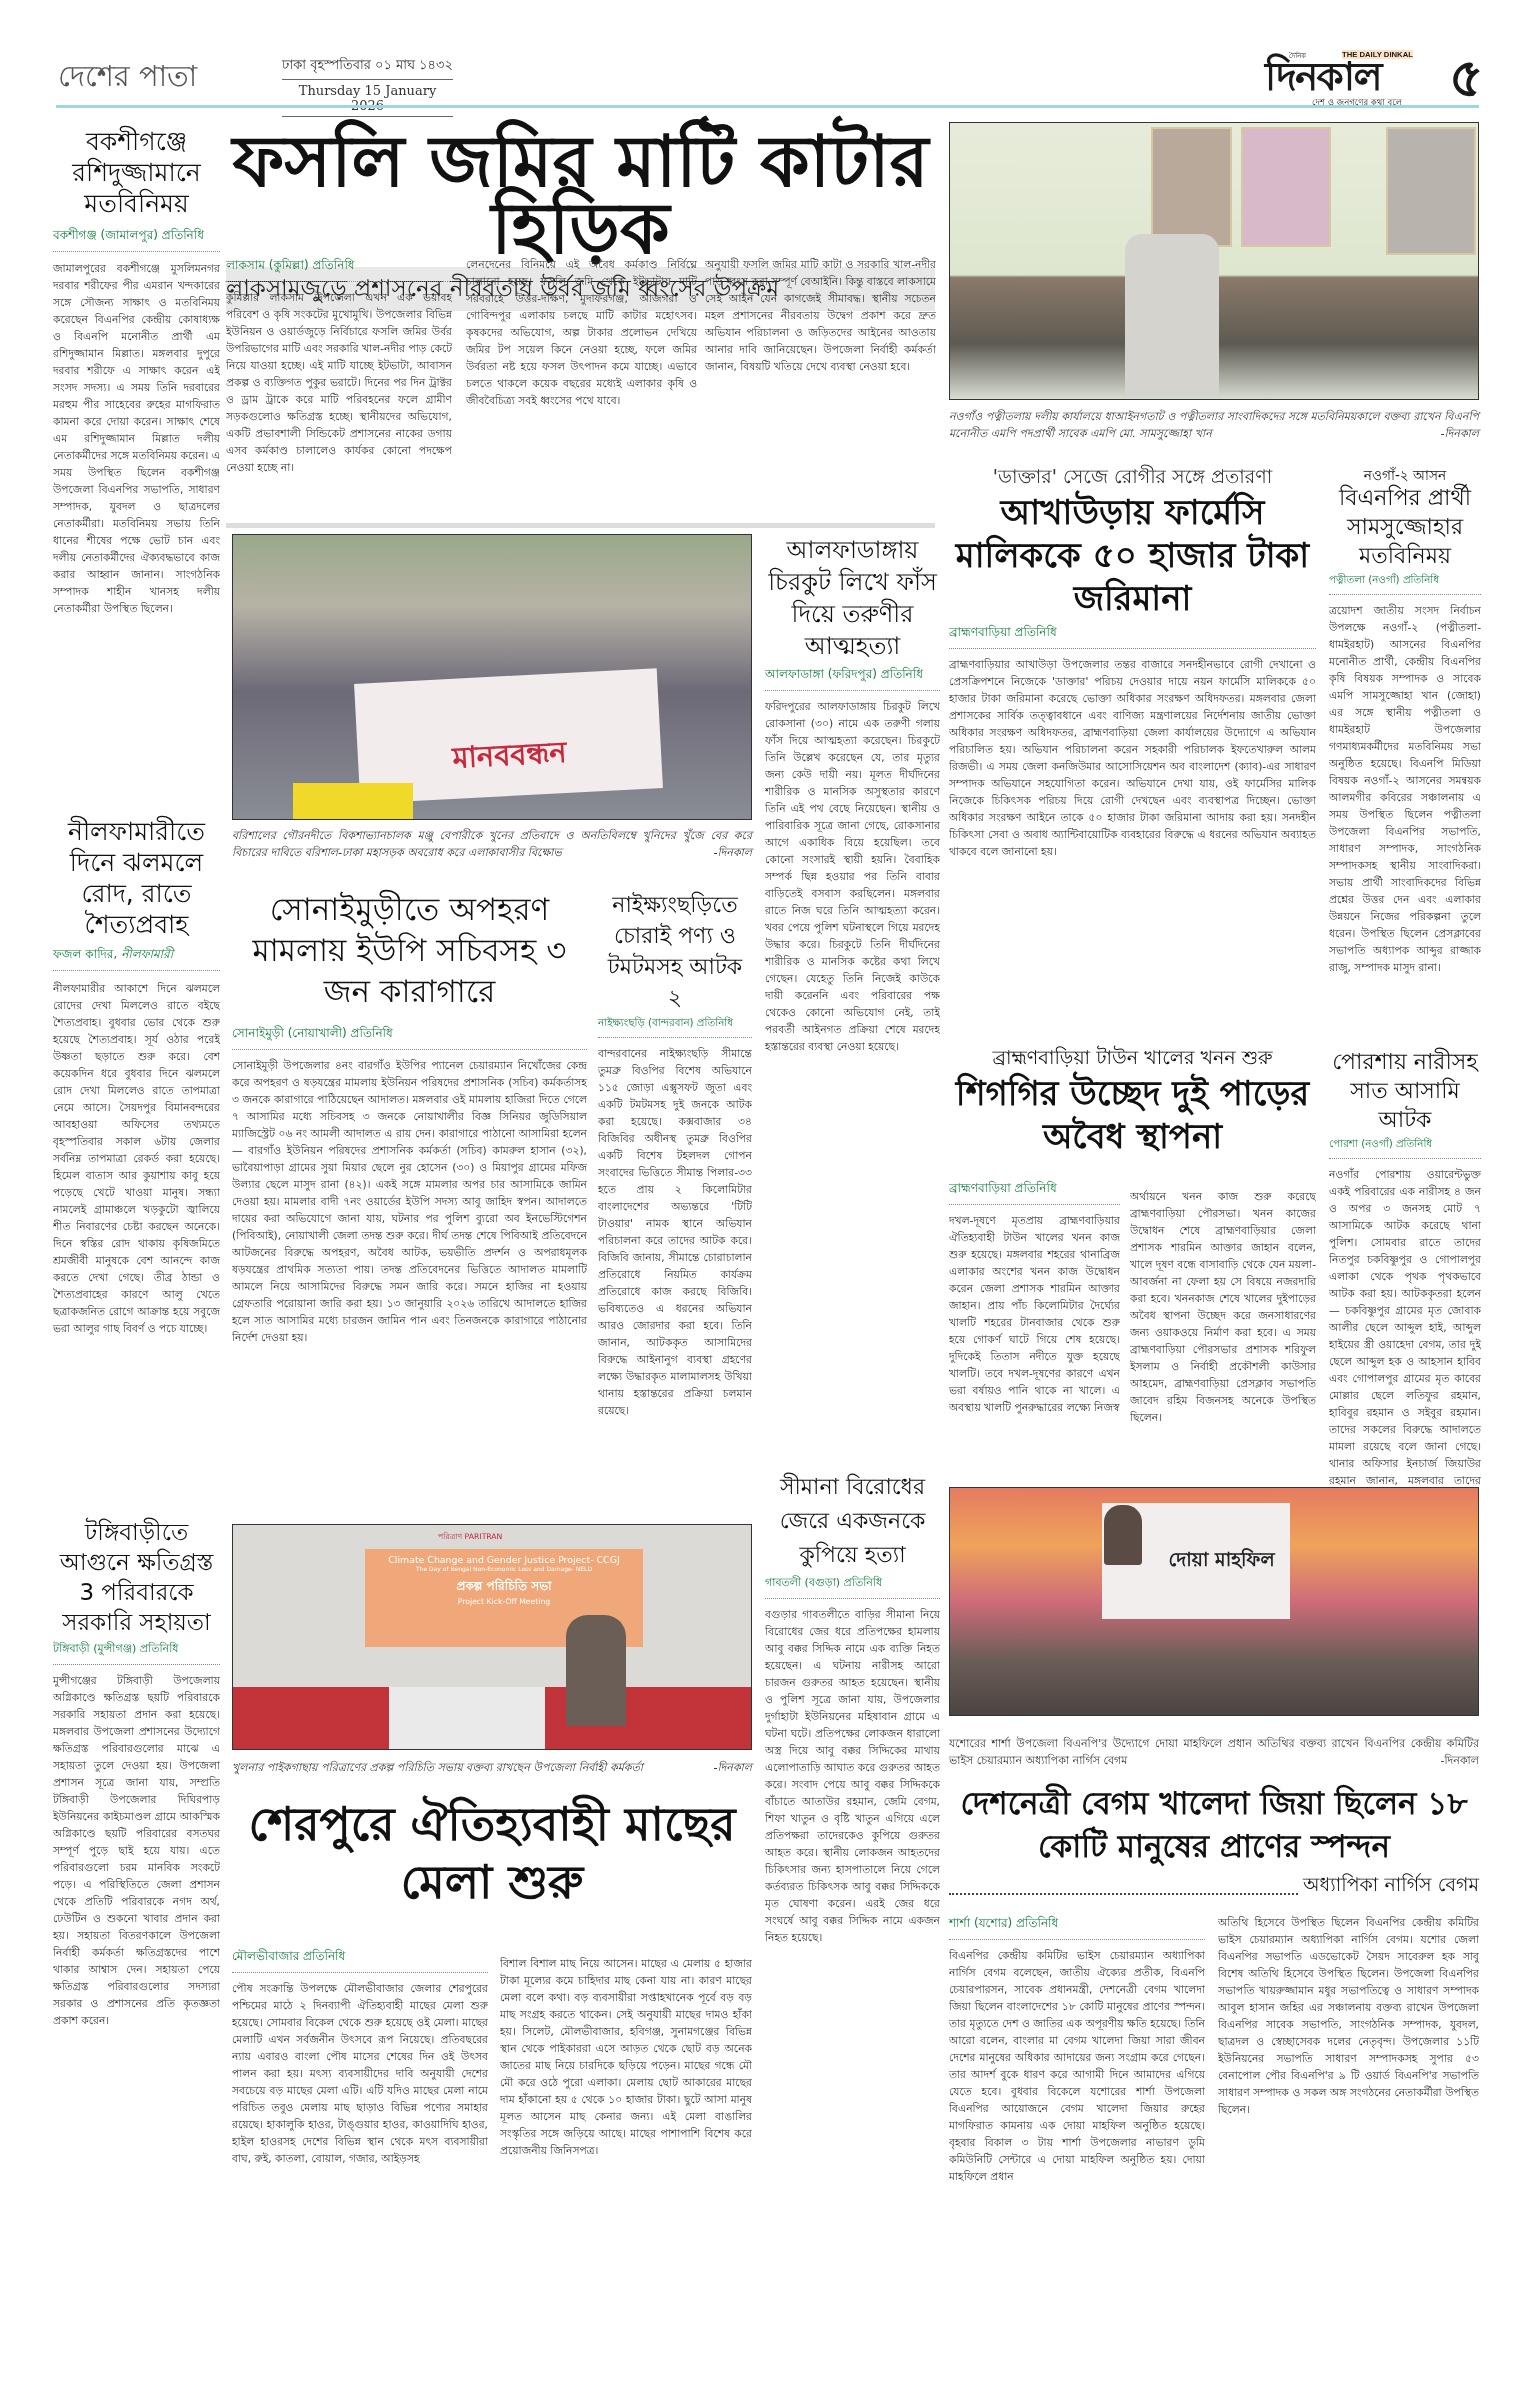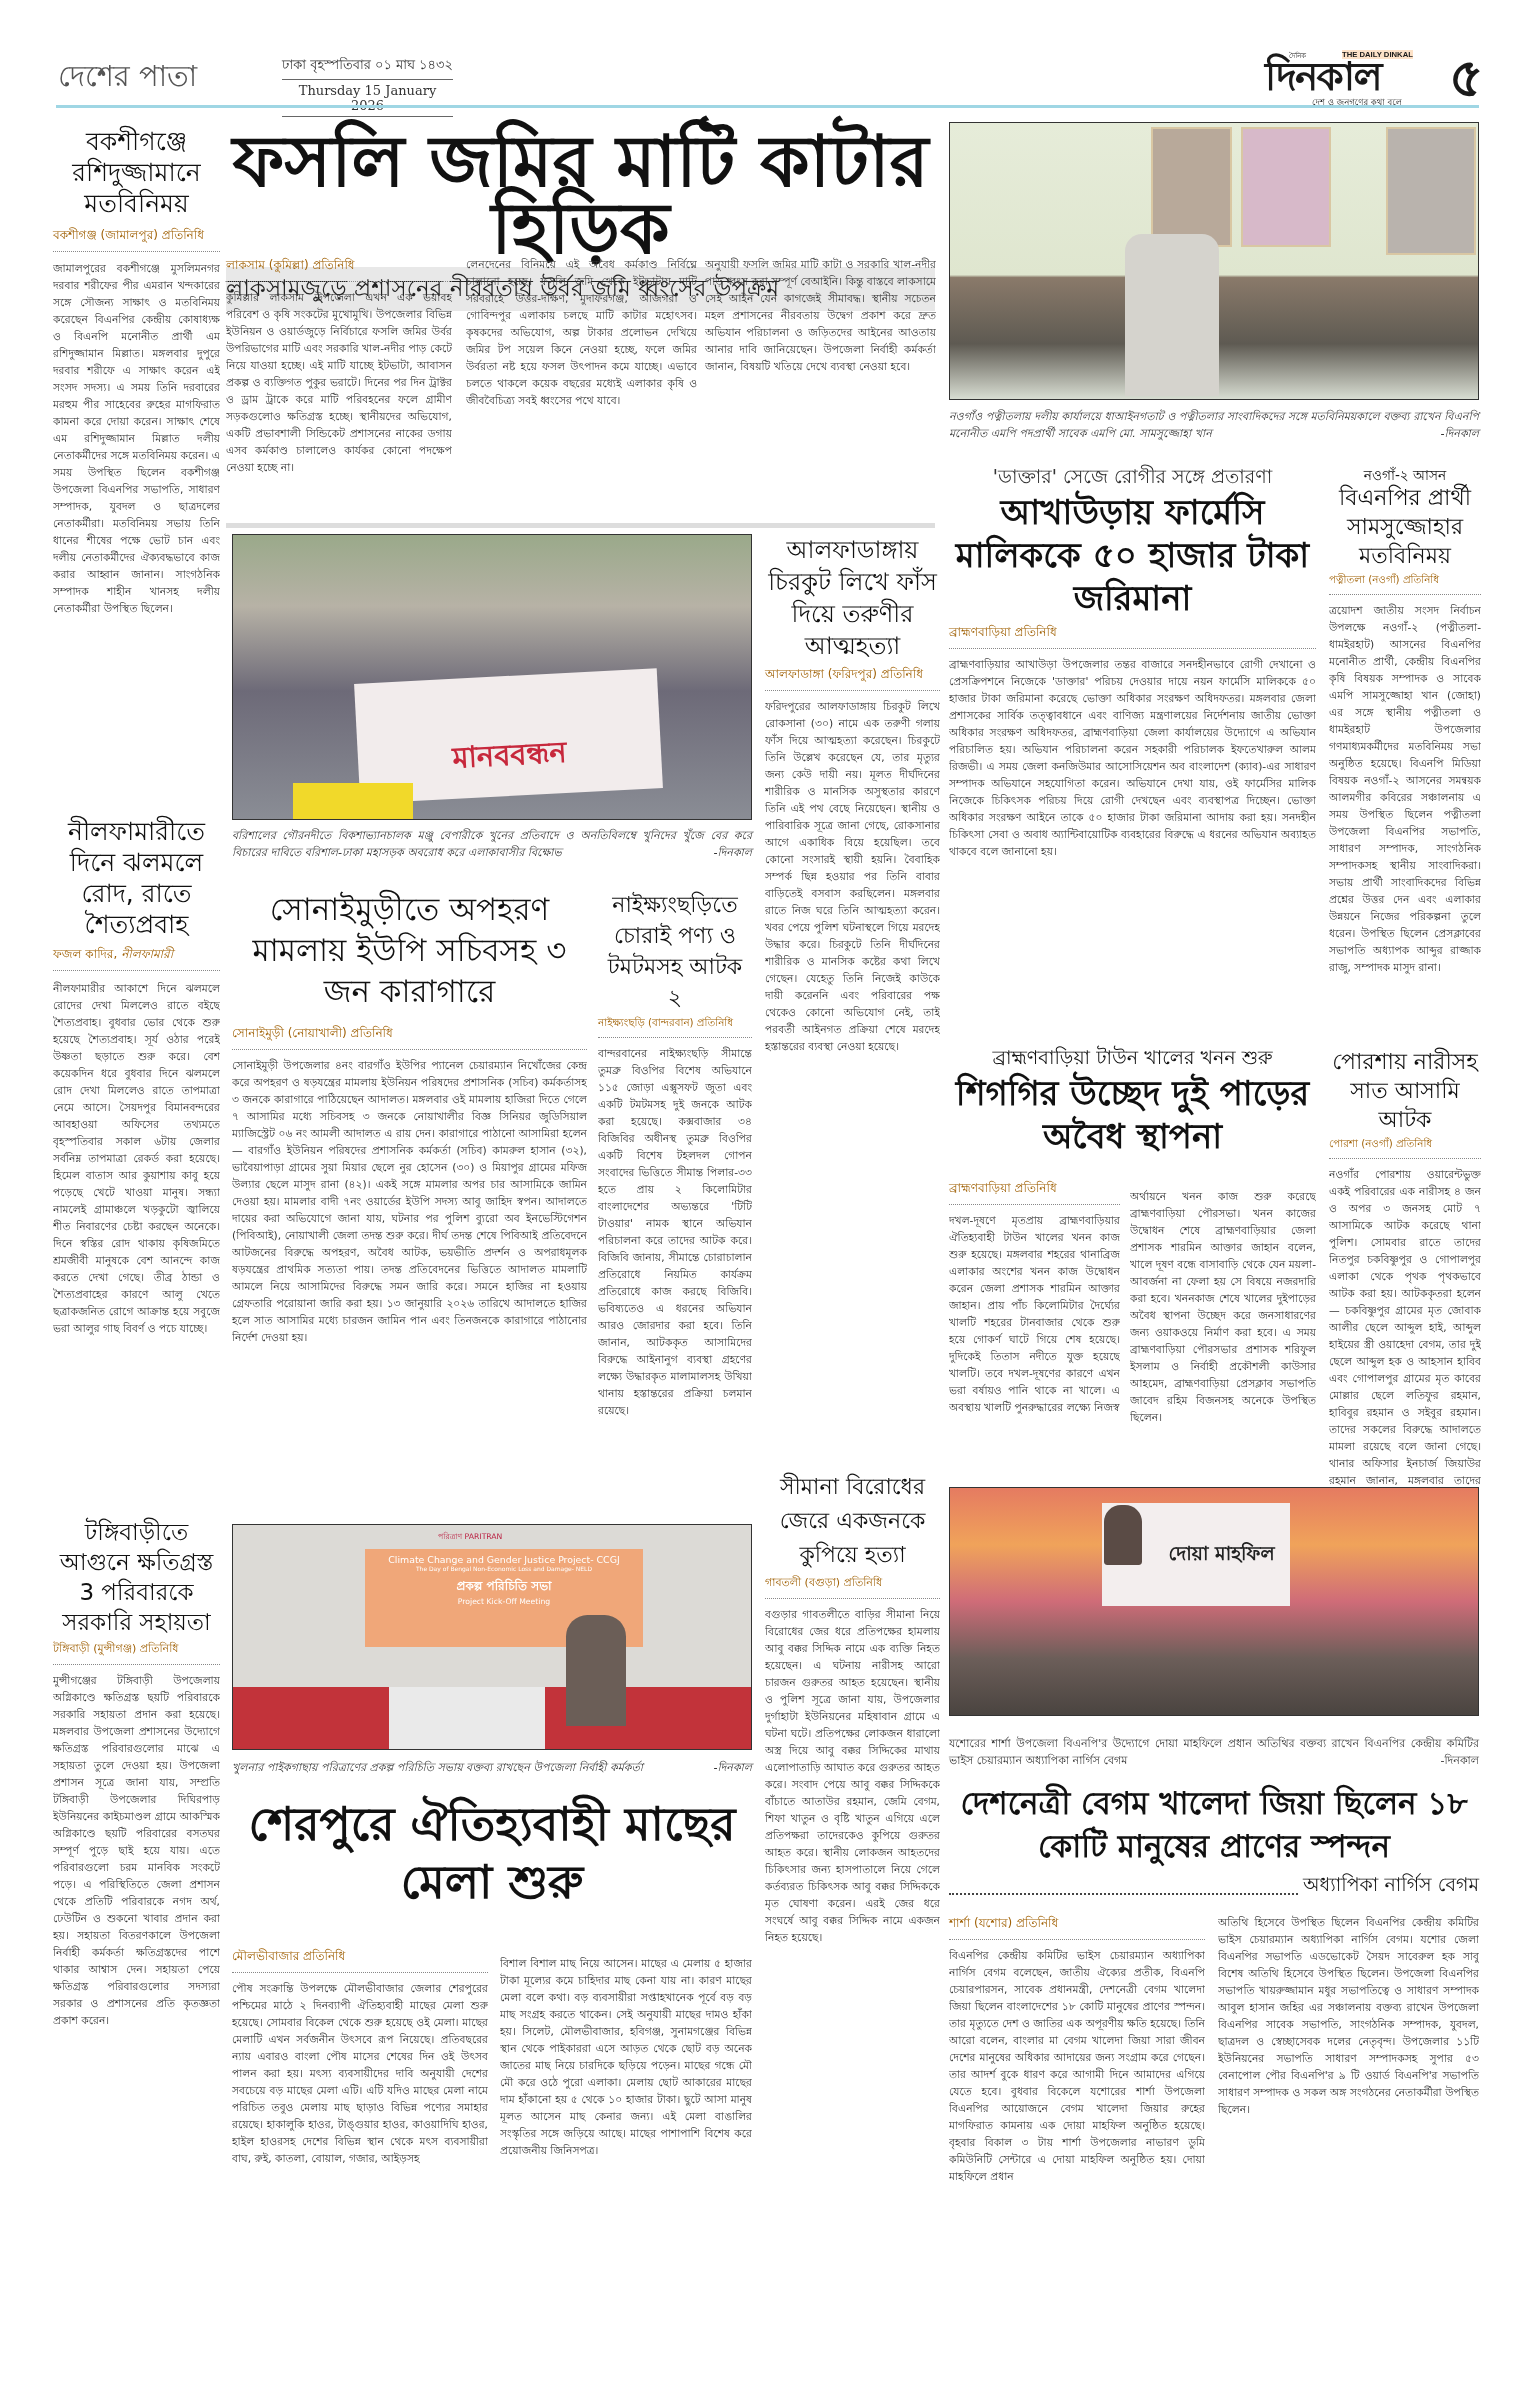--- a/index.html
+++ b/index.html
@@ -11,21 +11,21 @@
 .hdr-date .l1{border-bottom:1.7px solid #666;padding-bottom:2.6px}
 .hdr-date .l2{margin-top:3.4px;border-bottom:1.7px solid #666;padding-bottom:2.6px}
 .logo{left:1265px;top:50px;width:205px;height:60px}
 .logo .tag{position:absolute;left:77px;top:0;font-size:7.7px;font-weight:bold;background:#fde2c8;padding:0 0;font-family:"Liberation Sans",sans-serif}
 .logo .tiny{position:absolute;left:24px;top:0;font-size:6.8px}
 .logo .name{position:absolute;left:0;top:5.1px;font-size:39px;font-weight:bold;letter-spacing:-1.7px;line-height:44px}
 .logo .slogan{position:absolute;left:47px;top:46px;font-size:8.5px}
 .pageno{left:1449px;top:48px;font-size:53px;font-weight:bold;line-height:60px}
 .hrule{left:56px;top:105px;width:1423px;height:3.4px;background:#9fd6e4}
 .hl{font-weight:bold;text-align:center;line-height:1.12;color:#111;font-family:"DejaVu Sans",sans-serif}
-.byline{font-size:12px;color:#a16207;border-bottom:0.9px dotted #888;padding-bottom:5.1px}
+.byline{font-size:12px;color:#15803d;border-bottom:0.9px dotted #888;padding-bottom:5.1px}
 .body{font-size:10.7px;line-height:17px;color:#333;text-align:justify;overflow:hidden;font-family:"DejaVu Sans",sans-serif}
 .cap{font-size:11px;font-style:italic;color:#333;line-height:17px;text-align:justify}
 .cap .credit{float:right}
 .photo{border:0.9px solid #333;overflow:hidden}
 .grey-bar{background:#e8e8e8}
 .sep{height:5.1px;background:#ddd}
 </style>
 </head>
 <body>
 
@@ -181,21 +181,21 @@
   <div class="body" style="height:256px">বিশাল বিশাল মাছ নিয়ে আসেন। মাছের এ মেলায় ৫ হাজার টাকা মূল্যের কমে চাহিদার মাছ কেনা যায় না। কারণ মাছের মেলা বলে কথা। বড় ব্যবসায়ীরা সপ্তাহখানেক পূর্বে বড় বড় মাছ সংগ্রহ করতে থাকেন। সেই অনুযায়ী মাছের দামও হাঁকা হয়। সিলেট, মৌলভীবাজার, হবিগঞ্জ, সুনামগঞ্জের বিভিন্ন স্থান থেকে পাইকাররা এসে আড়ত থেকে ছোট বড় অনেক জাতের মাছ নিয়ে চারদিকে ছড়িয়ে পড়েন। মাছের গন্ধে মৌ মৌ করে ওঠে পুরো এলাকা। মেলায় ছোট আকারের মাছের দাম হাঁকানো হয় ৫ থেকে ১০ হাজার টাকা। ছুটে আসা মানুষ মূলত আসেন মাছ কেনার জন্য। এই মেলা বাঙালির সংস্কৃতির সঙ্গে জড়িয়ে আছে। মাছের পাশাপাশি বিশেষ করে প্রয়োজনীয় জিনিসপত্র।</div>
 </div>
 
 <div class="abs" style="left:765px;top:1470px;width:175px">
   <div class="hl" style="font-size:22px;line-height:34px;font-weight:normal">সীমানা বিরোধের জেরে একজনকে কুপিয়ে হত্যা</div>
   <div class="byline" style="margin-top:1.7px;font-size:11px">গাবতলী (বগুড়া) প্রতিনিধি</div>
   <div class="body" style="margin-top:6.8px;height:602px">বগুড়ার গাবতলীতে বাড়ির সীমানা নিয়ে বিরোধের জের ধরে প্রতিপক্ষের হামলায় আবু বক্কর সিদ্দিক নামে এক ব্যক্তি নিহত হয়েছেন। এ ঘটনায় নারীসহ আরো চারজন গুরুতর আহত হয়েছেন। স্থানীয় ও পুলিশ সূত্রে জানা যায়, উপজেলার দুর্গাহাটা ইউনিয়নের মহিষাবান গ্রামে এ ঘটনা ঘটে। প্রতিপক্ষের লোকজন ধারালো অস্ত্র দিয়ে আবু বক্কর সিদ্দিকের মাথায় এলোপাতাড়ি আঘাত করে গুরুতর আহত করে। সংবাদ পেয়ে আবু বক্কর সিদ্দিককে বাঁচাতে আতাউর রহমান, জেমি বেগম, শিফা খাতুন ও বৃষ্টি খাতুন এগিয়ে এলে প্রতিপক্ষরা তাদেরকেও কুপিয়ে গুরুতর আহত করে। স্থানীয় লোকজন আহতদের চিকিৎসার জন্য হাসপাতালে নিয়ে গেলে কর্তব্যরত চিকিৎসক আবু বক্কর সিদ্দিককে মৃত ঘোষণা করেন। এরই জের ধরে সংঘর্ষে আবু বক্কর সিদ্দিক নামে একজন নিহত হয়েছে।</div>
 </div>
 
 <div class="abs photo" style="left:949px;top:1487px;width:530px;height:229px;background:linear-gradient(180deg,#e57b61 0%,#f0a35a 25%,#cf6c78 50%,#6c5e59 75%,#4a4440 100%)">
-  <div style="position:absolute;left:152px;top:15.4px;width:188px;height:103px;background:#f3eeee;display:flex;align-items:center;justify-content:flex-end;padding-right:15.4px">
+  <div style="position:absolute;left:152px;top:15.4px;width:188px;height:116px;background:#f3eeee;display:flex;align-items:center;justify-content:flex-end;padding-right:15.4px">
     <span style="font-size:19px;font-weight:bold;color:#222">দোয়া মাহফিল</span>
   </div>
   <div style="position:absolute;left:154px;top:17px;width:38px;height:60px;background:#5a4b45;border-radius:17px 17px 3.4px 3.4px"></div>
 </div>
 <div class="abs cap" style="left:949px;top:1735px;width:530px;font-style:normal">
   <span>যশোরের শার্শা উপজেলা বিএনপি'র উদ্যোগে দোয়া মাহফিলে প্রধান অতিথির বক্তব্য রাখেন বিএনপির কেন্দ্রীয় কমিটির ভাইস চেয়ারম্যান অধ্যাপিকা নার্গিস বেগম</span>
   <span class="credit">-দিনকাল</span>
 </div>
 
 <div class="abs" style="left:949px;top:1782px;width:530px">

